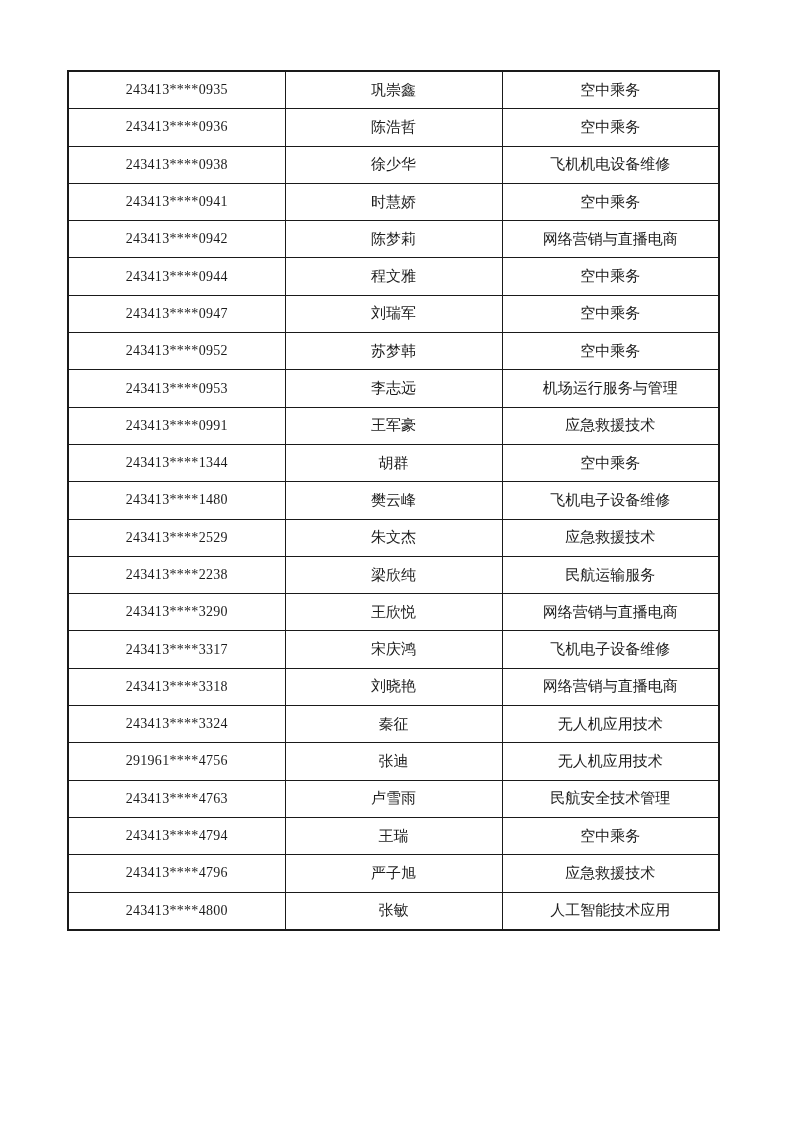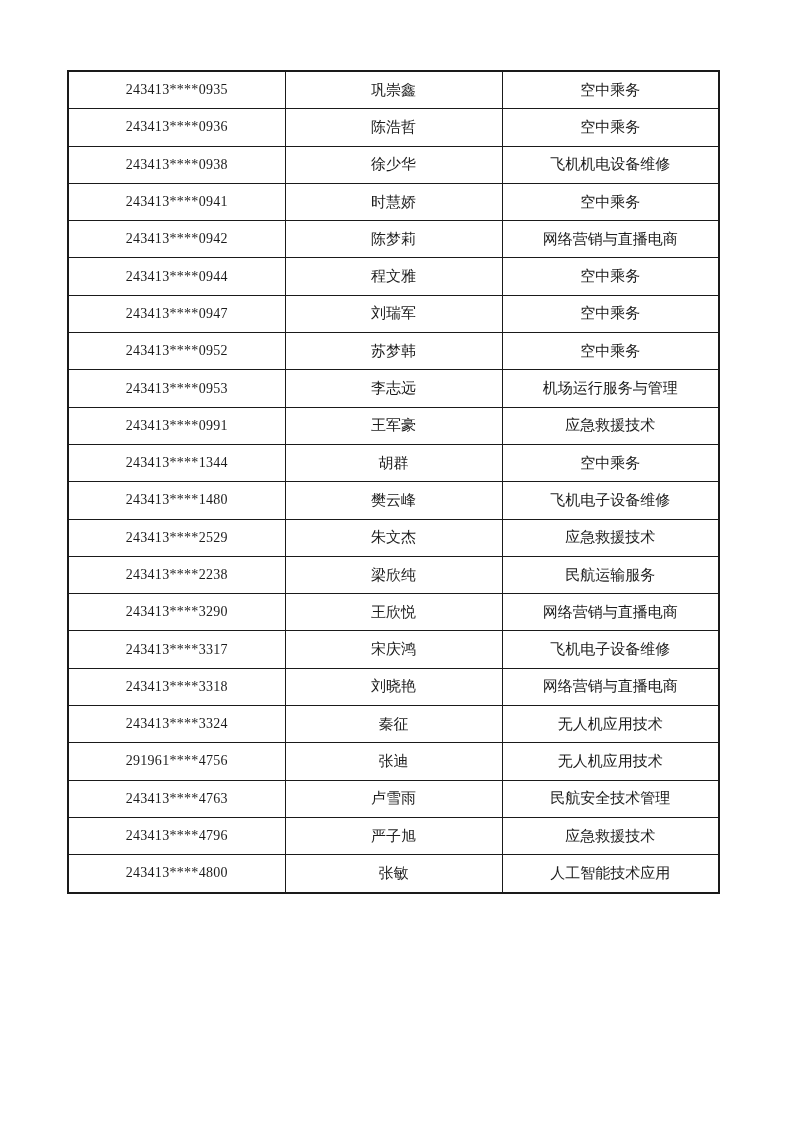--- a/index.html
+++ b/index.html
@@ -175,20 +175,25 @@
     <td class="name-cell">张迪</td>
     <td class="major-cell">无人机应用技术</td>
   </tr>
 
   <tr>
     <td class="id-cell">243413****4763</td>
     <td class="name-cell">卢雪雨</td>
     <td class="major-cell">民航安全技术管理</td>
   </tr>
 
+  <tr>
+    <td class="id-cell">243413****4794</td>
+    <td class="name-cell">王瑞</td>
+    <td class="major-cell">空中乘务</td>
+  </tr>
 
   <tr>
     <td class="id-cell">243413****4796</td>
     <td class="name-cell">严子旭</td>
     <td class="major-cell">应急救援技术</td>
   </tr>
 
   <tr>
     <td class="id-cell">243413****4800</td>
     <td class="name-cell">张敏</td>

